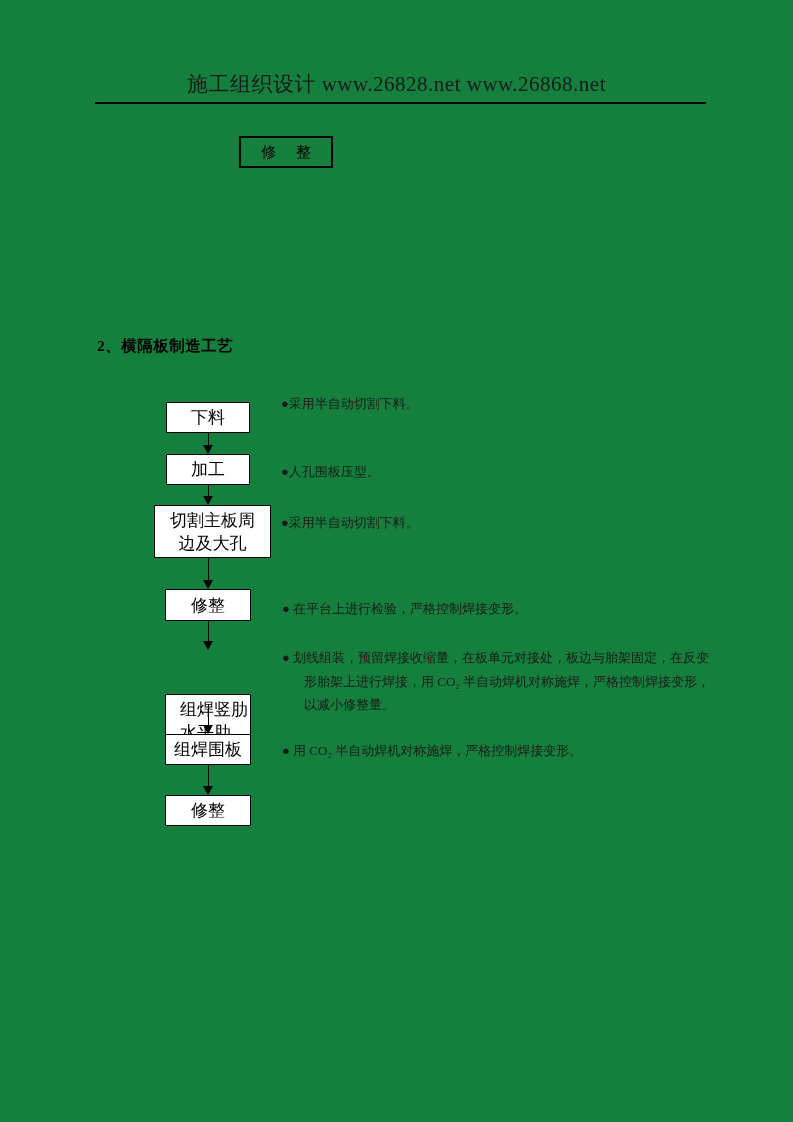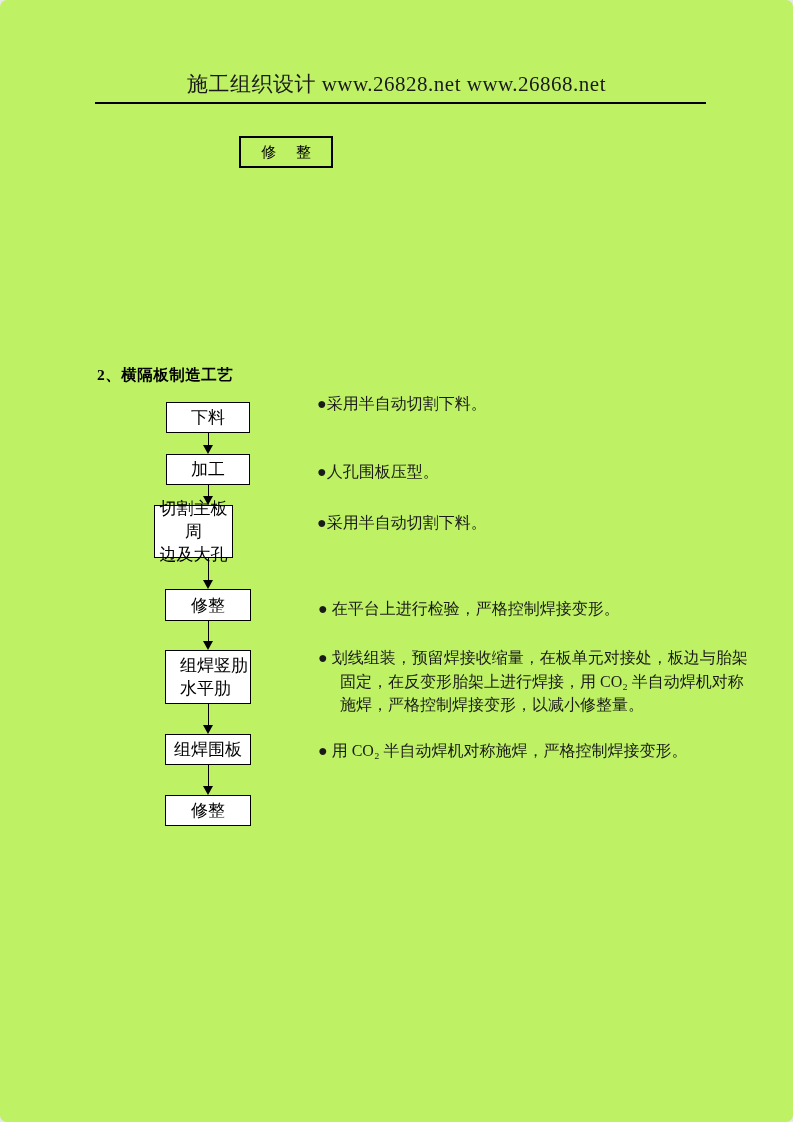--- a/index.html
+++ b/index.html
@@ -2,25 +2,24 @@
 <html><head>
 <meta charset="utf-8">
 <style>
   * { margin: 0; padding: 0; box-sizing: border-box; }
   html, body { background: #e8e8e8; }
   .page {
     position: relative;
     width: 793px;
     height: 1122px;
     margin: 0 auto;
-    background: #bef264;
+    background: #15803d;
     font-family: "Liberation Serif", "DejaVu Serif", serif;
     color: #000000;
     overflow: hidden;
-    border-radius: 7px;
   }
   
   .header-title {
     position: absolute;
     left: 0; right: 0;
     top: 70px;
     text-align: center;
     font-size: 21px;
     letter-spacing: 0.5px;
     color: #1a1a1a;
@@ -45,39 +44,39 @@
     text-indent: 8px;
     font-family: Liberation Serif, serif;
   }
   
   .section-title {
     position: absolute;
     left: 97px; top: 336px;
     font-size: 15.5px;
     font-weight: bold;
     letter-spacing: 0.5px;
-    margin-top: 29px;
   }
   
   .fbox {
     position: absolute;
     border: 1.5px solid #000000;
     background: #ffffff;
     font-size: 17px;
     display: flex;
     flex-direction: column;
     align-items: center;
     justify-content: center;
     line-height: 23px;
     text-align: center;
   }
   .fbox.align-left {
     align-items: flex-start;
     padding-left: 14px;
     text-align: center;
+    margin-top: 44px;
   }
   .fbox span { display: block; }
   
   .arrow {
     position: absolute;
     width: 12px;
     display: flex;
     flex-direction: column;
     align-items: center;
   }
@@ -88,26 +87,25 @@
   }
   .arrow .head {
     width: 0; height: 0;
     border-left: 5px solid transparent;
     border-right: 5px solid transparent;
     border-top: 9px solid #000000;
   }
   
   .note {
     position: absolute;
-    font-size: 16px;
+    font-size: 13px;
     line-height: 23.5px;
     padding-left: 22px;
     text-indent: -22px;
     color: #1a1a1a;
-    margin-left: 36px;
   }
   
   .footer-text {
     position: absolute;
     left: 0; right: 0;
     top: 1038px;
     text-align: center;
     font-size: 13px;
     color: #1a1a1a;
   }
@@ -127,21 +125,21 @@
   <div class="section-title">2、横隔板制造工艺</div>
 
   <div class="fbox" style="left:166px; top:402px; width:84px; height:31px;">
     <span>下料</span>
   </div>
 
   <div class="fbox" style="left:166px; top:454px; width:84px; height:31px;text-align:center;">
     <span>加工</span>
   </div>
 
-  <div class="fbox" style="left:154px; top:505px; width:79px; height:53px;">
+  <div class="fbox" style="left:154px; top:505px; width:117px; height:53px;">
     <span>切割主板周</span>
     <span>边及大孔</span>
   </div>
 
   <div class="fbox" style="left:165px; top:589px; width:86px; height:32px;">
     <span>修整</span>
   </div>
 
   <div class="fbox align-left" style="left:165px; top:650px; width:86px; height:54px;">
     <span>组焊竖肋</span>

